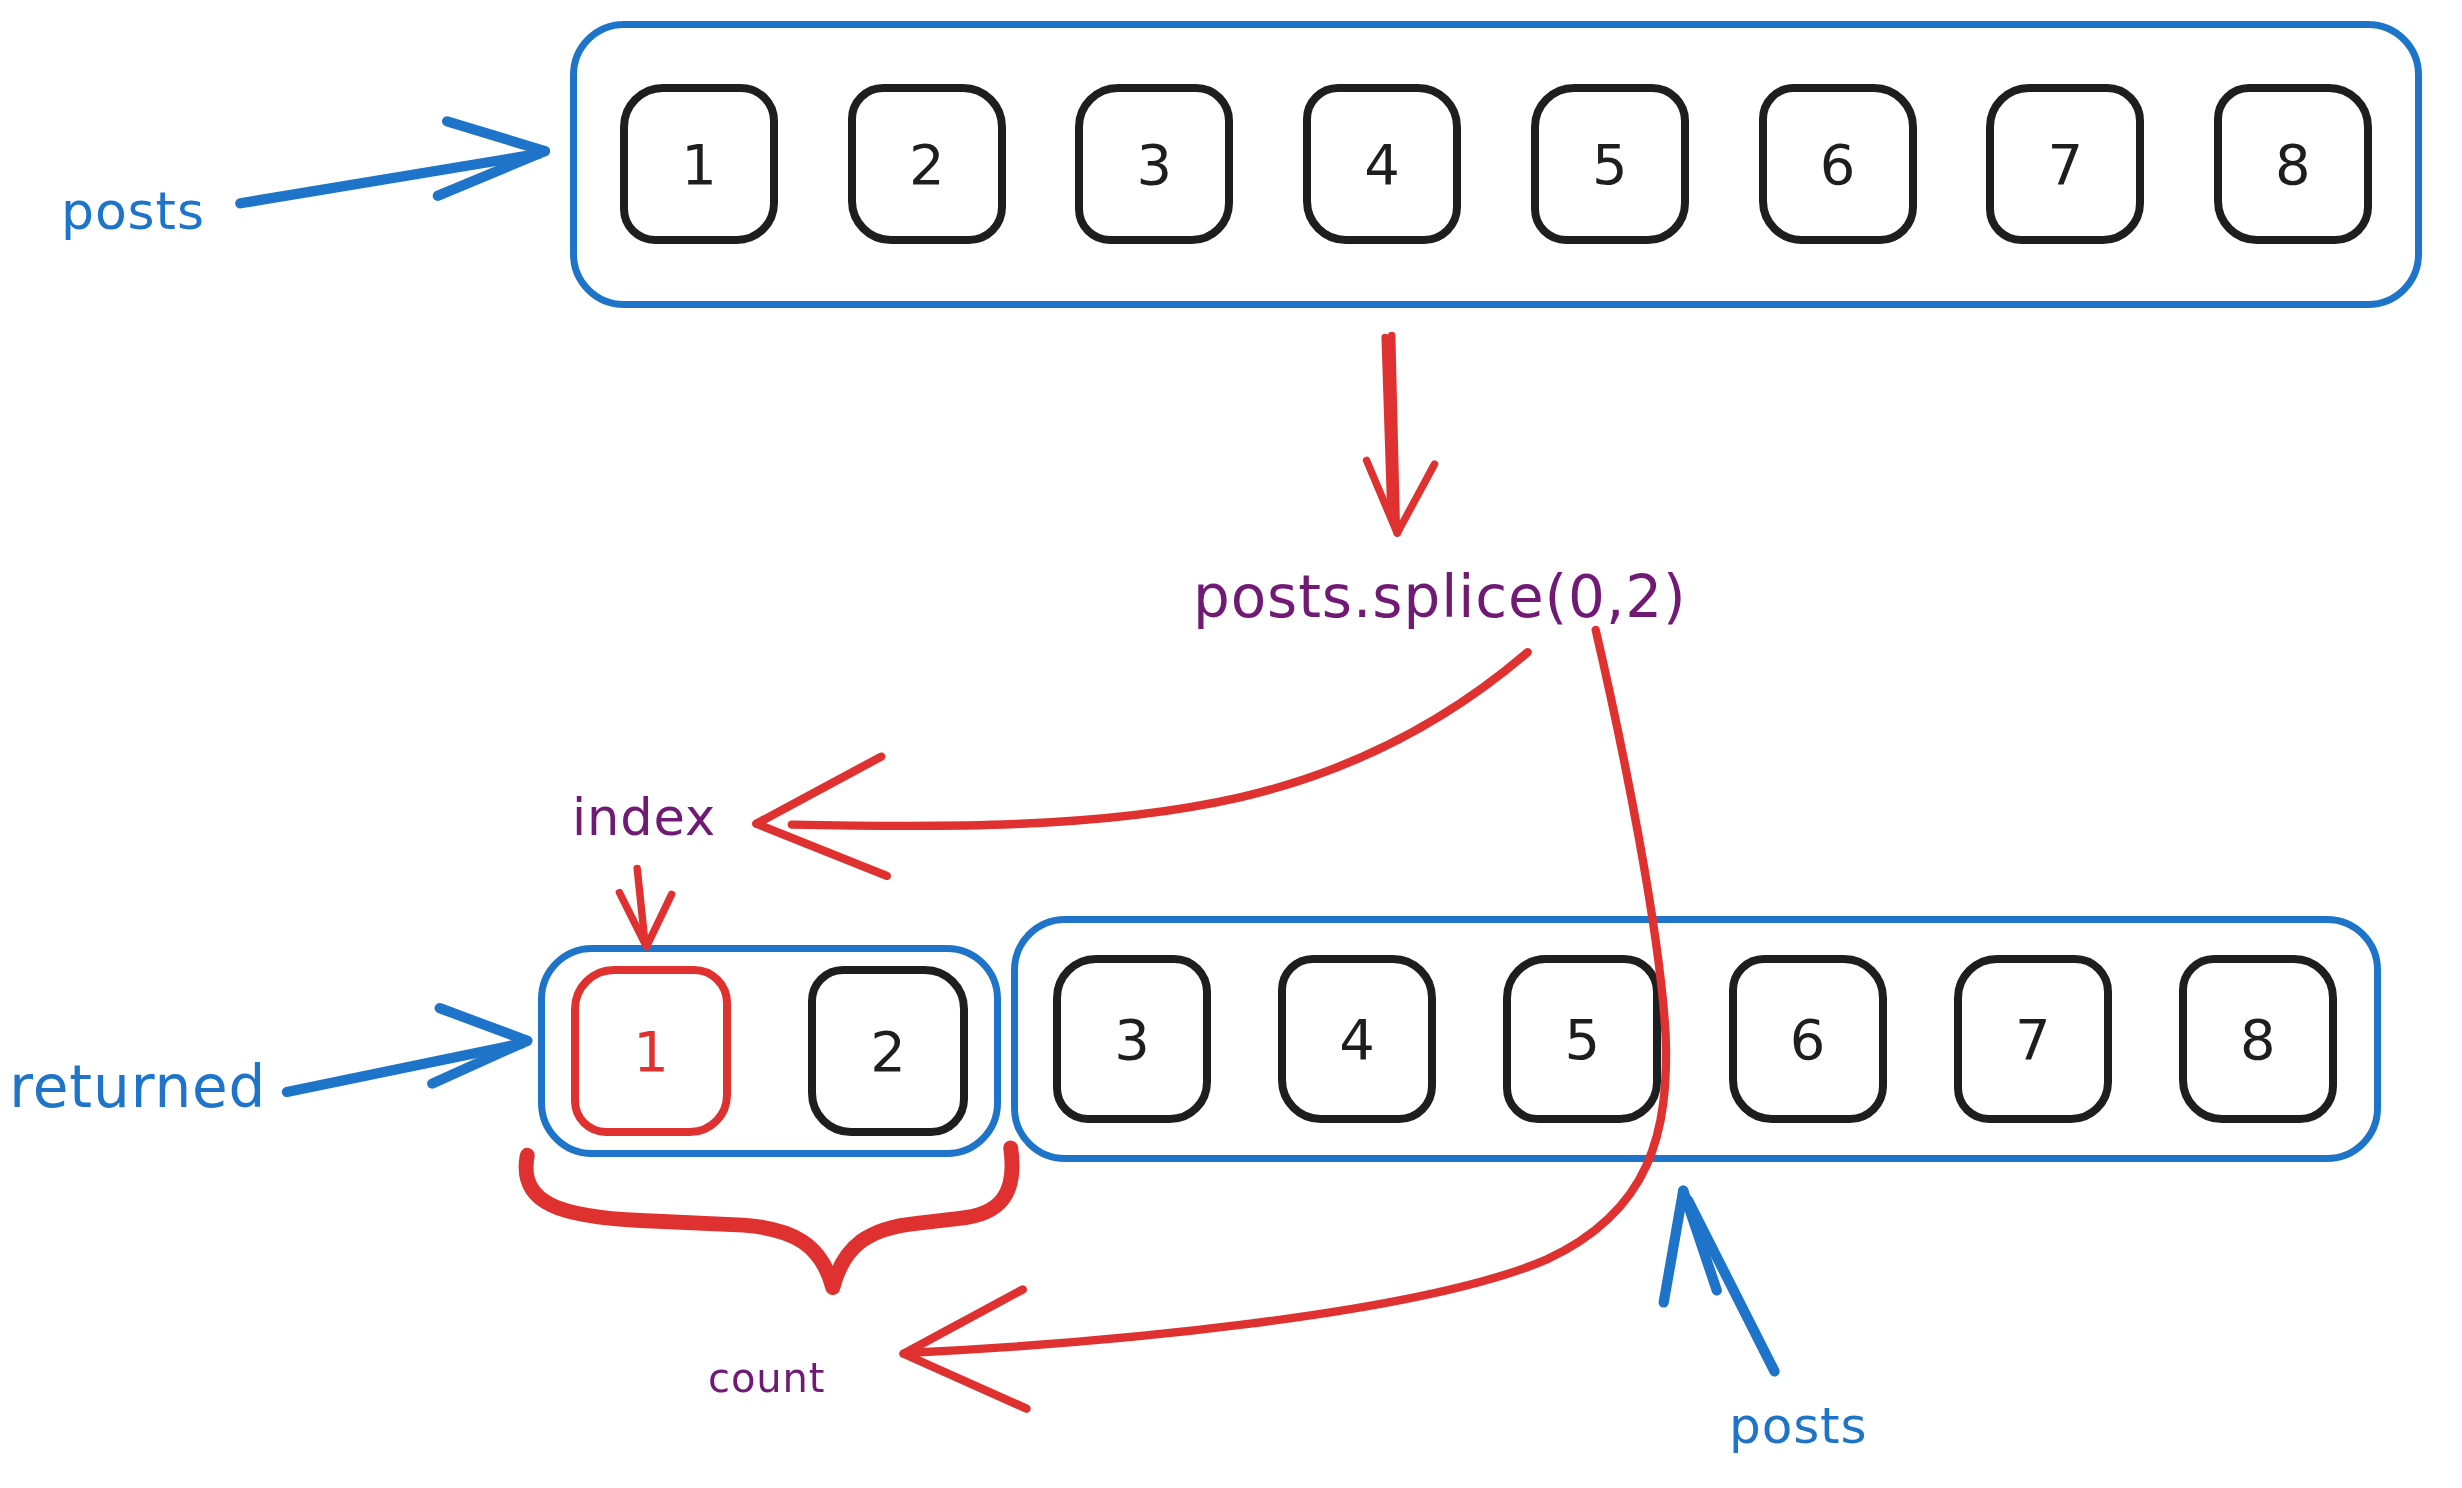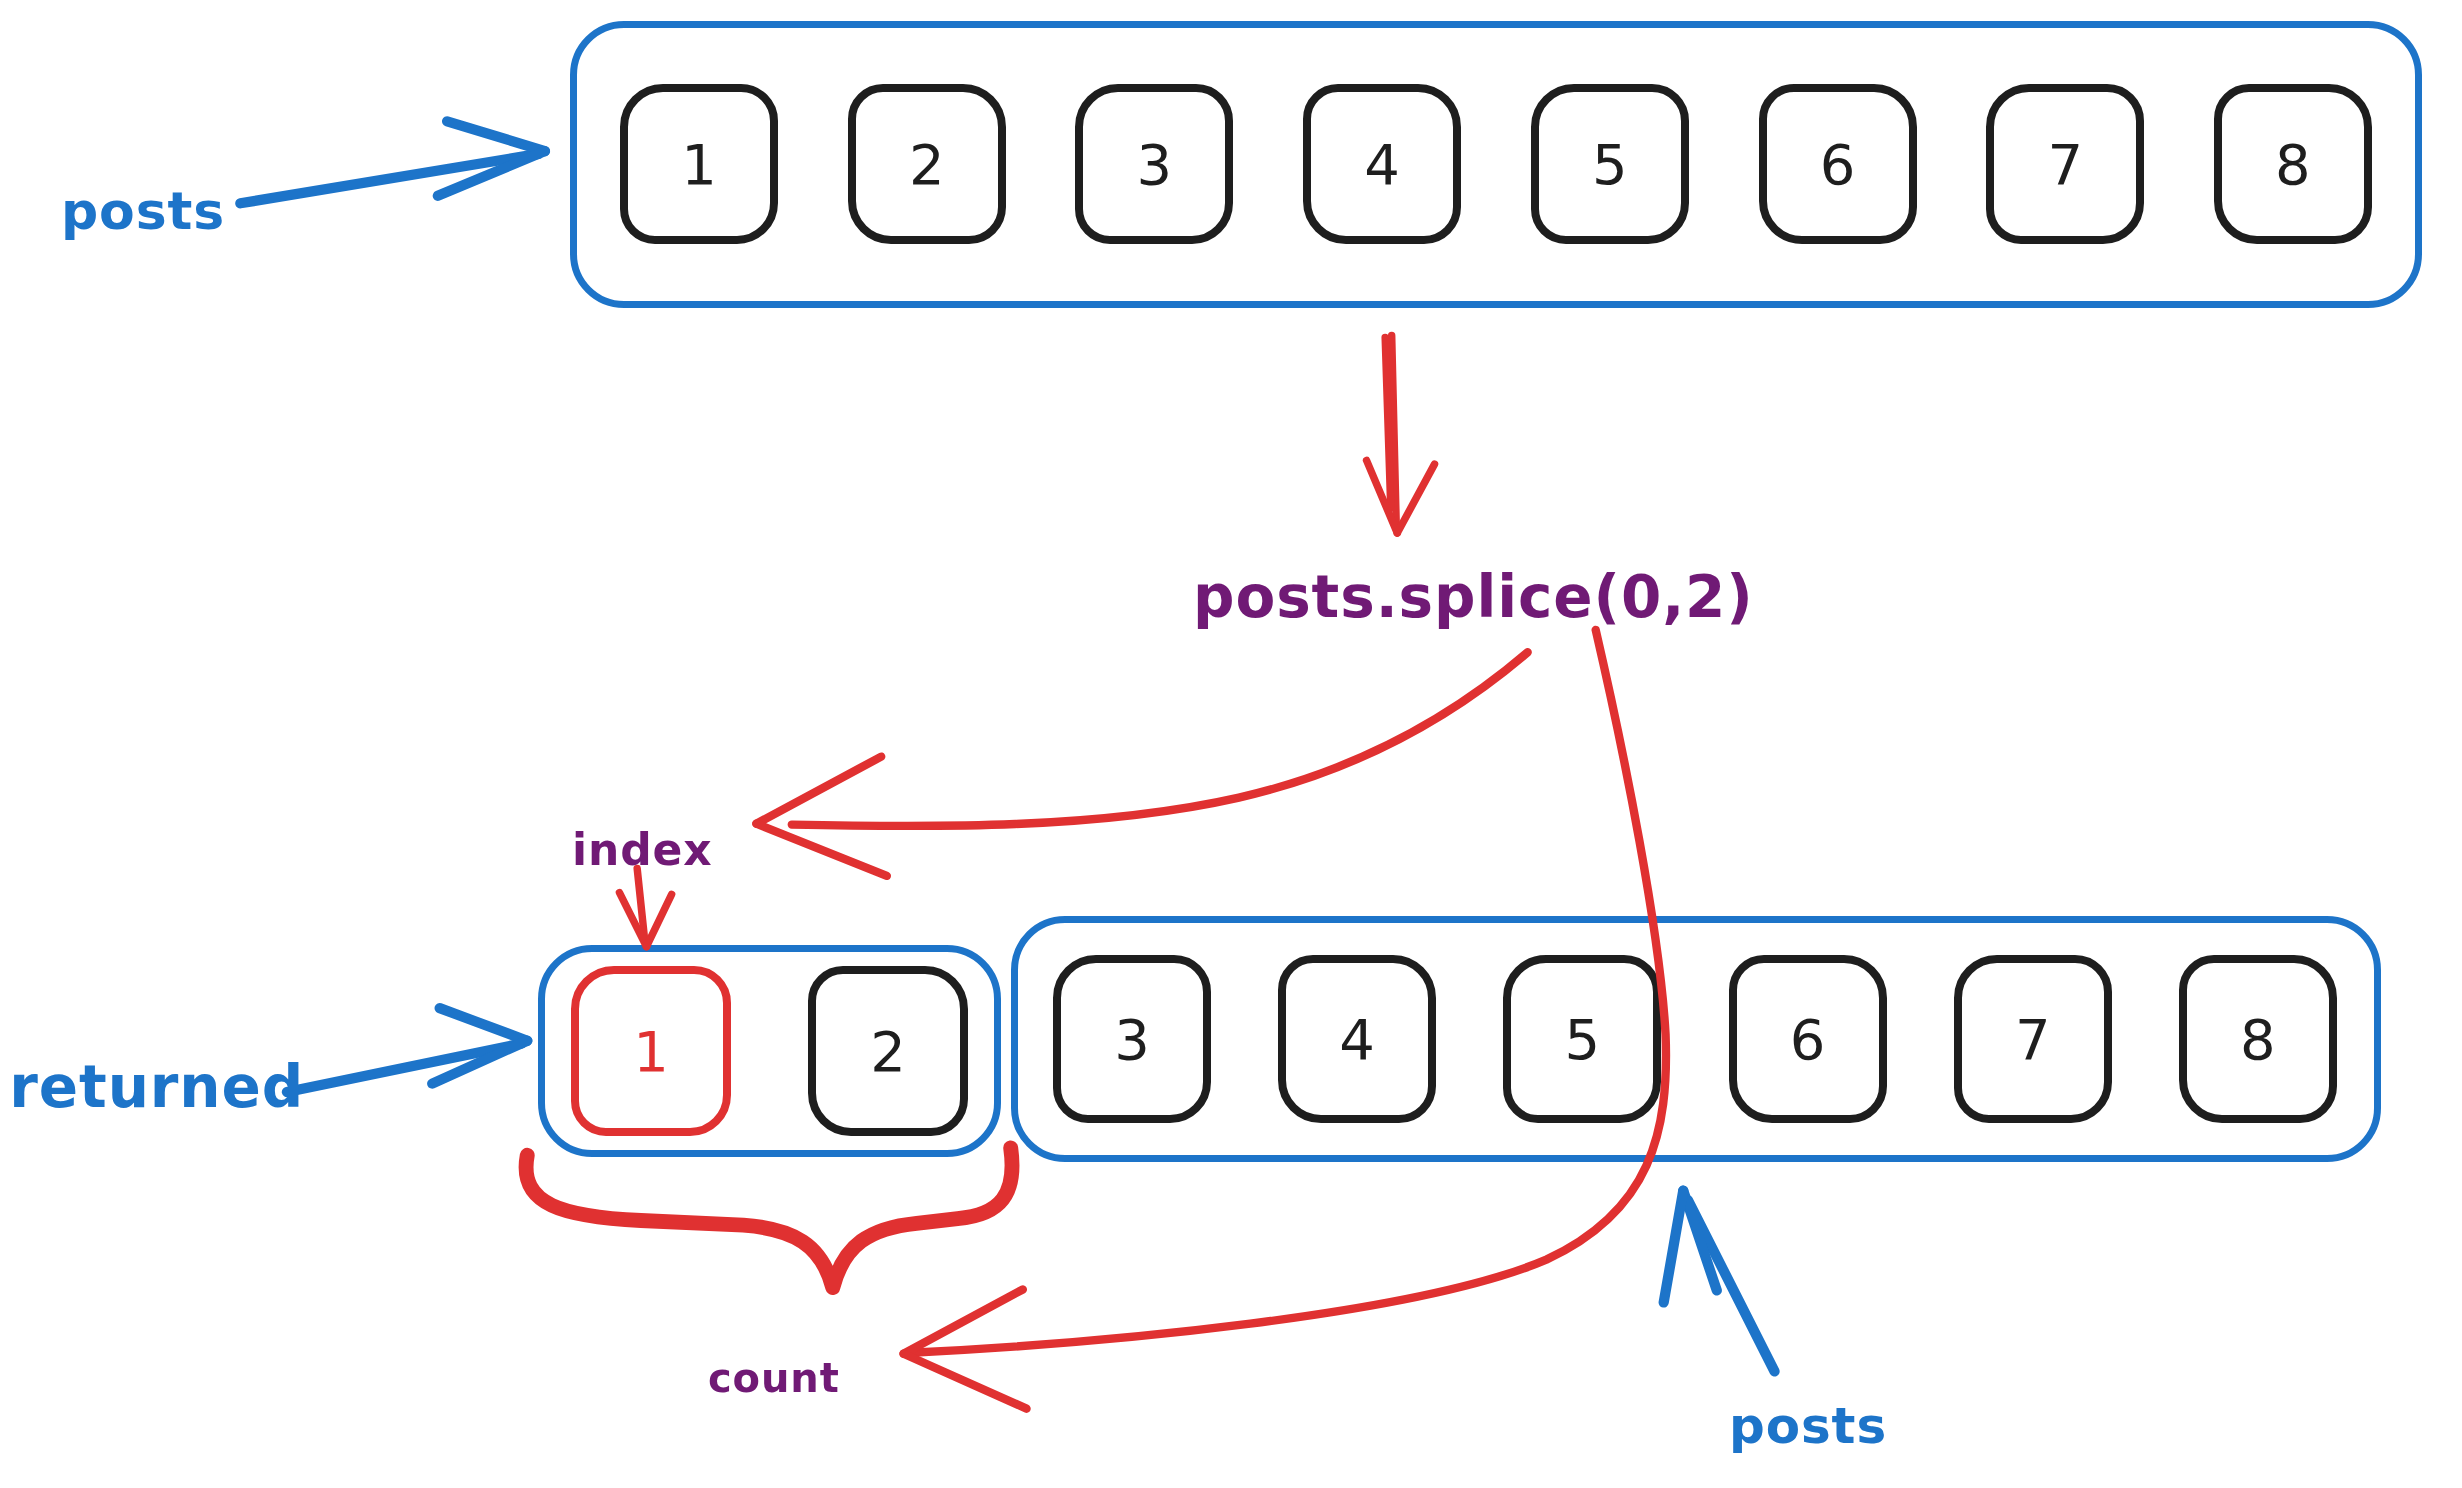--- a/index.html
+++ b/index.html
@@ -47,29 +47,29 @@
   
   .cell:nth-child(odd)  { border-radius: 43px 37px 41px 35px; }
   .cell:nth-child(even) { border-radius: 35px 43px 37px 43px; }
 
   .cell.red { border-color: #e03131; color: #e03131; }
 
   
   .lbl {
     position: absolute;
     z-index: 4;
-    font-weight: 700;
+    font-weight: 400;
     letter-spacing: 0.9px;
     white-space: nowrap;
   }
   .lbl.blue { color: #1d74c9; }
   .lbl.red  { color: #701a75; }
   .lbl.posts-before { left: 61px;   top: 181px;  font-size: 52px; }
   .lbl.operation    { left: 1193px; top: 563px;  font-size: 58px; }
-  .lbl.index        { left: 572px;  top: 824px;  font-size: 44px; text-align: right; }
+  .lbl.index        { left: 572px;  top: 788px;  font-size: 51px; text-align: right; }
   .lbl.returned     { left: 9.3px;   top: 1053px; font-size: 58px; }
   .lbl.count        { left: 708px;  top: 1327px; font-size: 40px; margin-top: 28px; }
   .lbl.posts-after  { left: 1729px; top: 1397px; font-size: 50px; }
 
   
   svg.strokes {
     position: absolute;
     left: 0; top: 0;
     width: 2462px; height: 1489px;
     z-index: 3;

